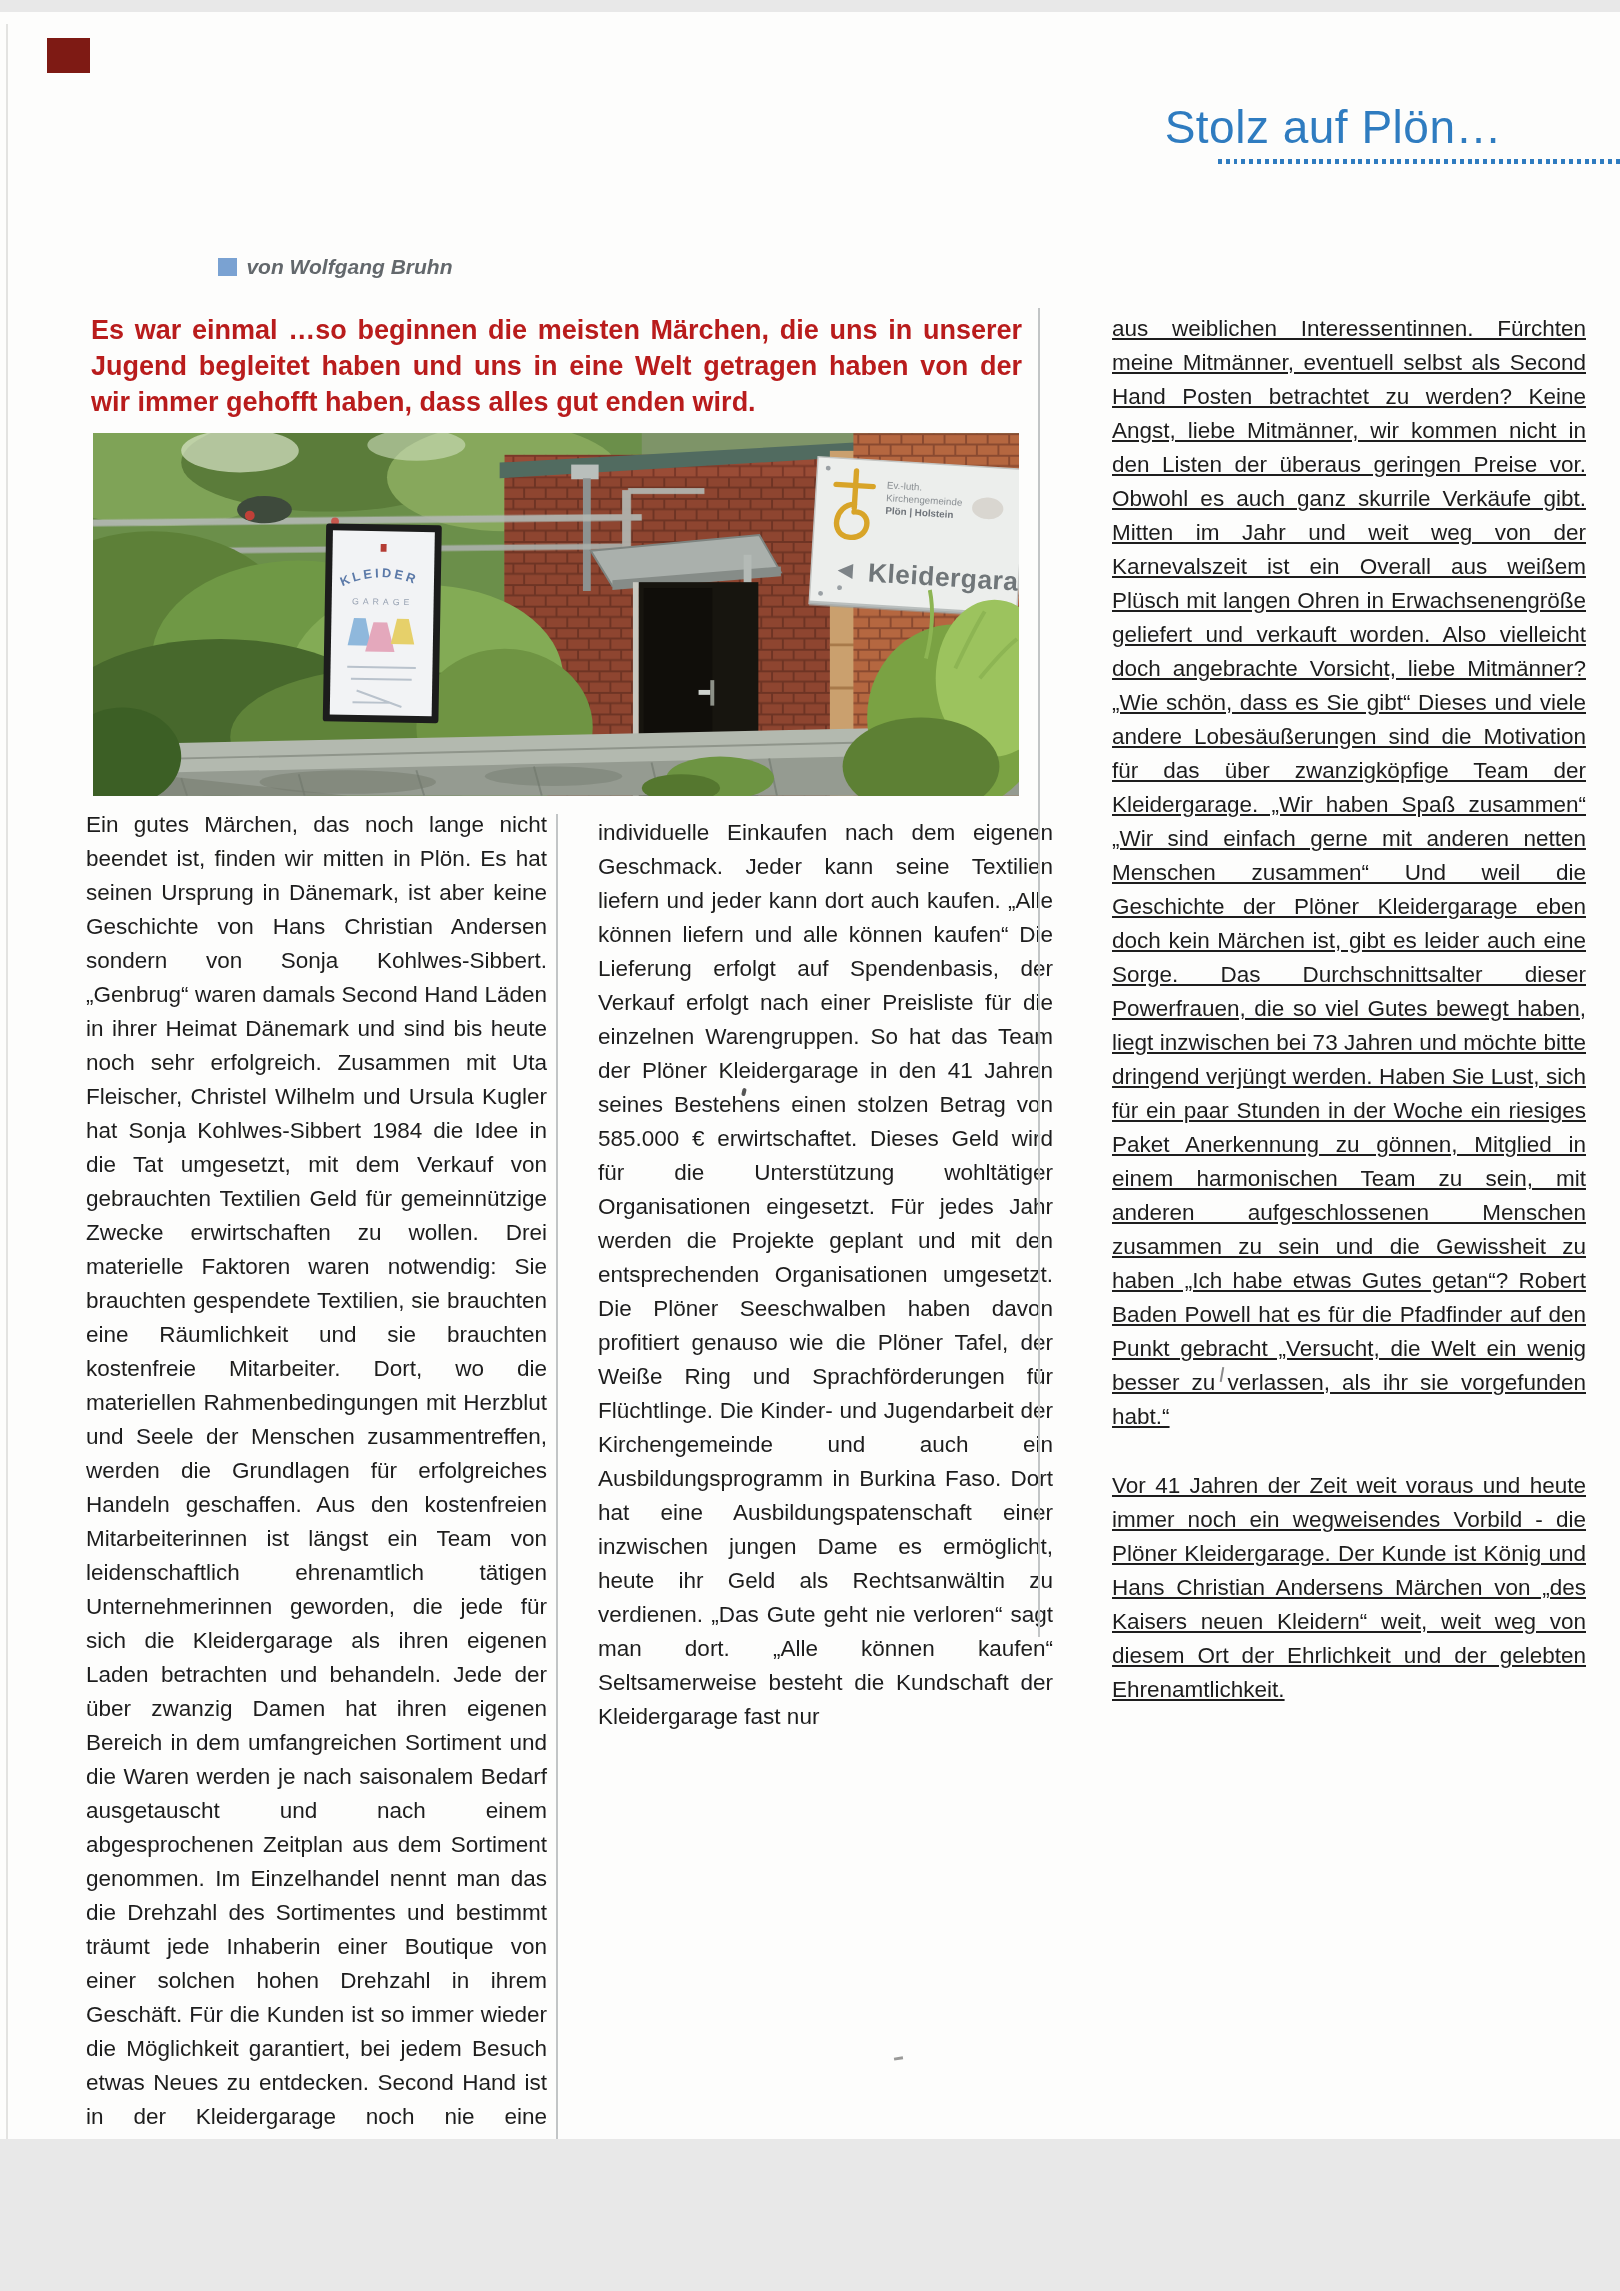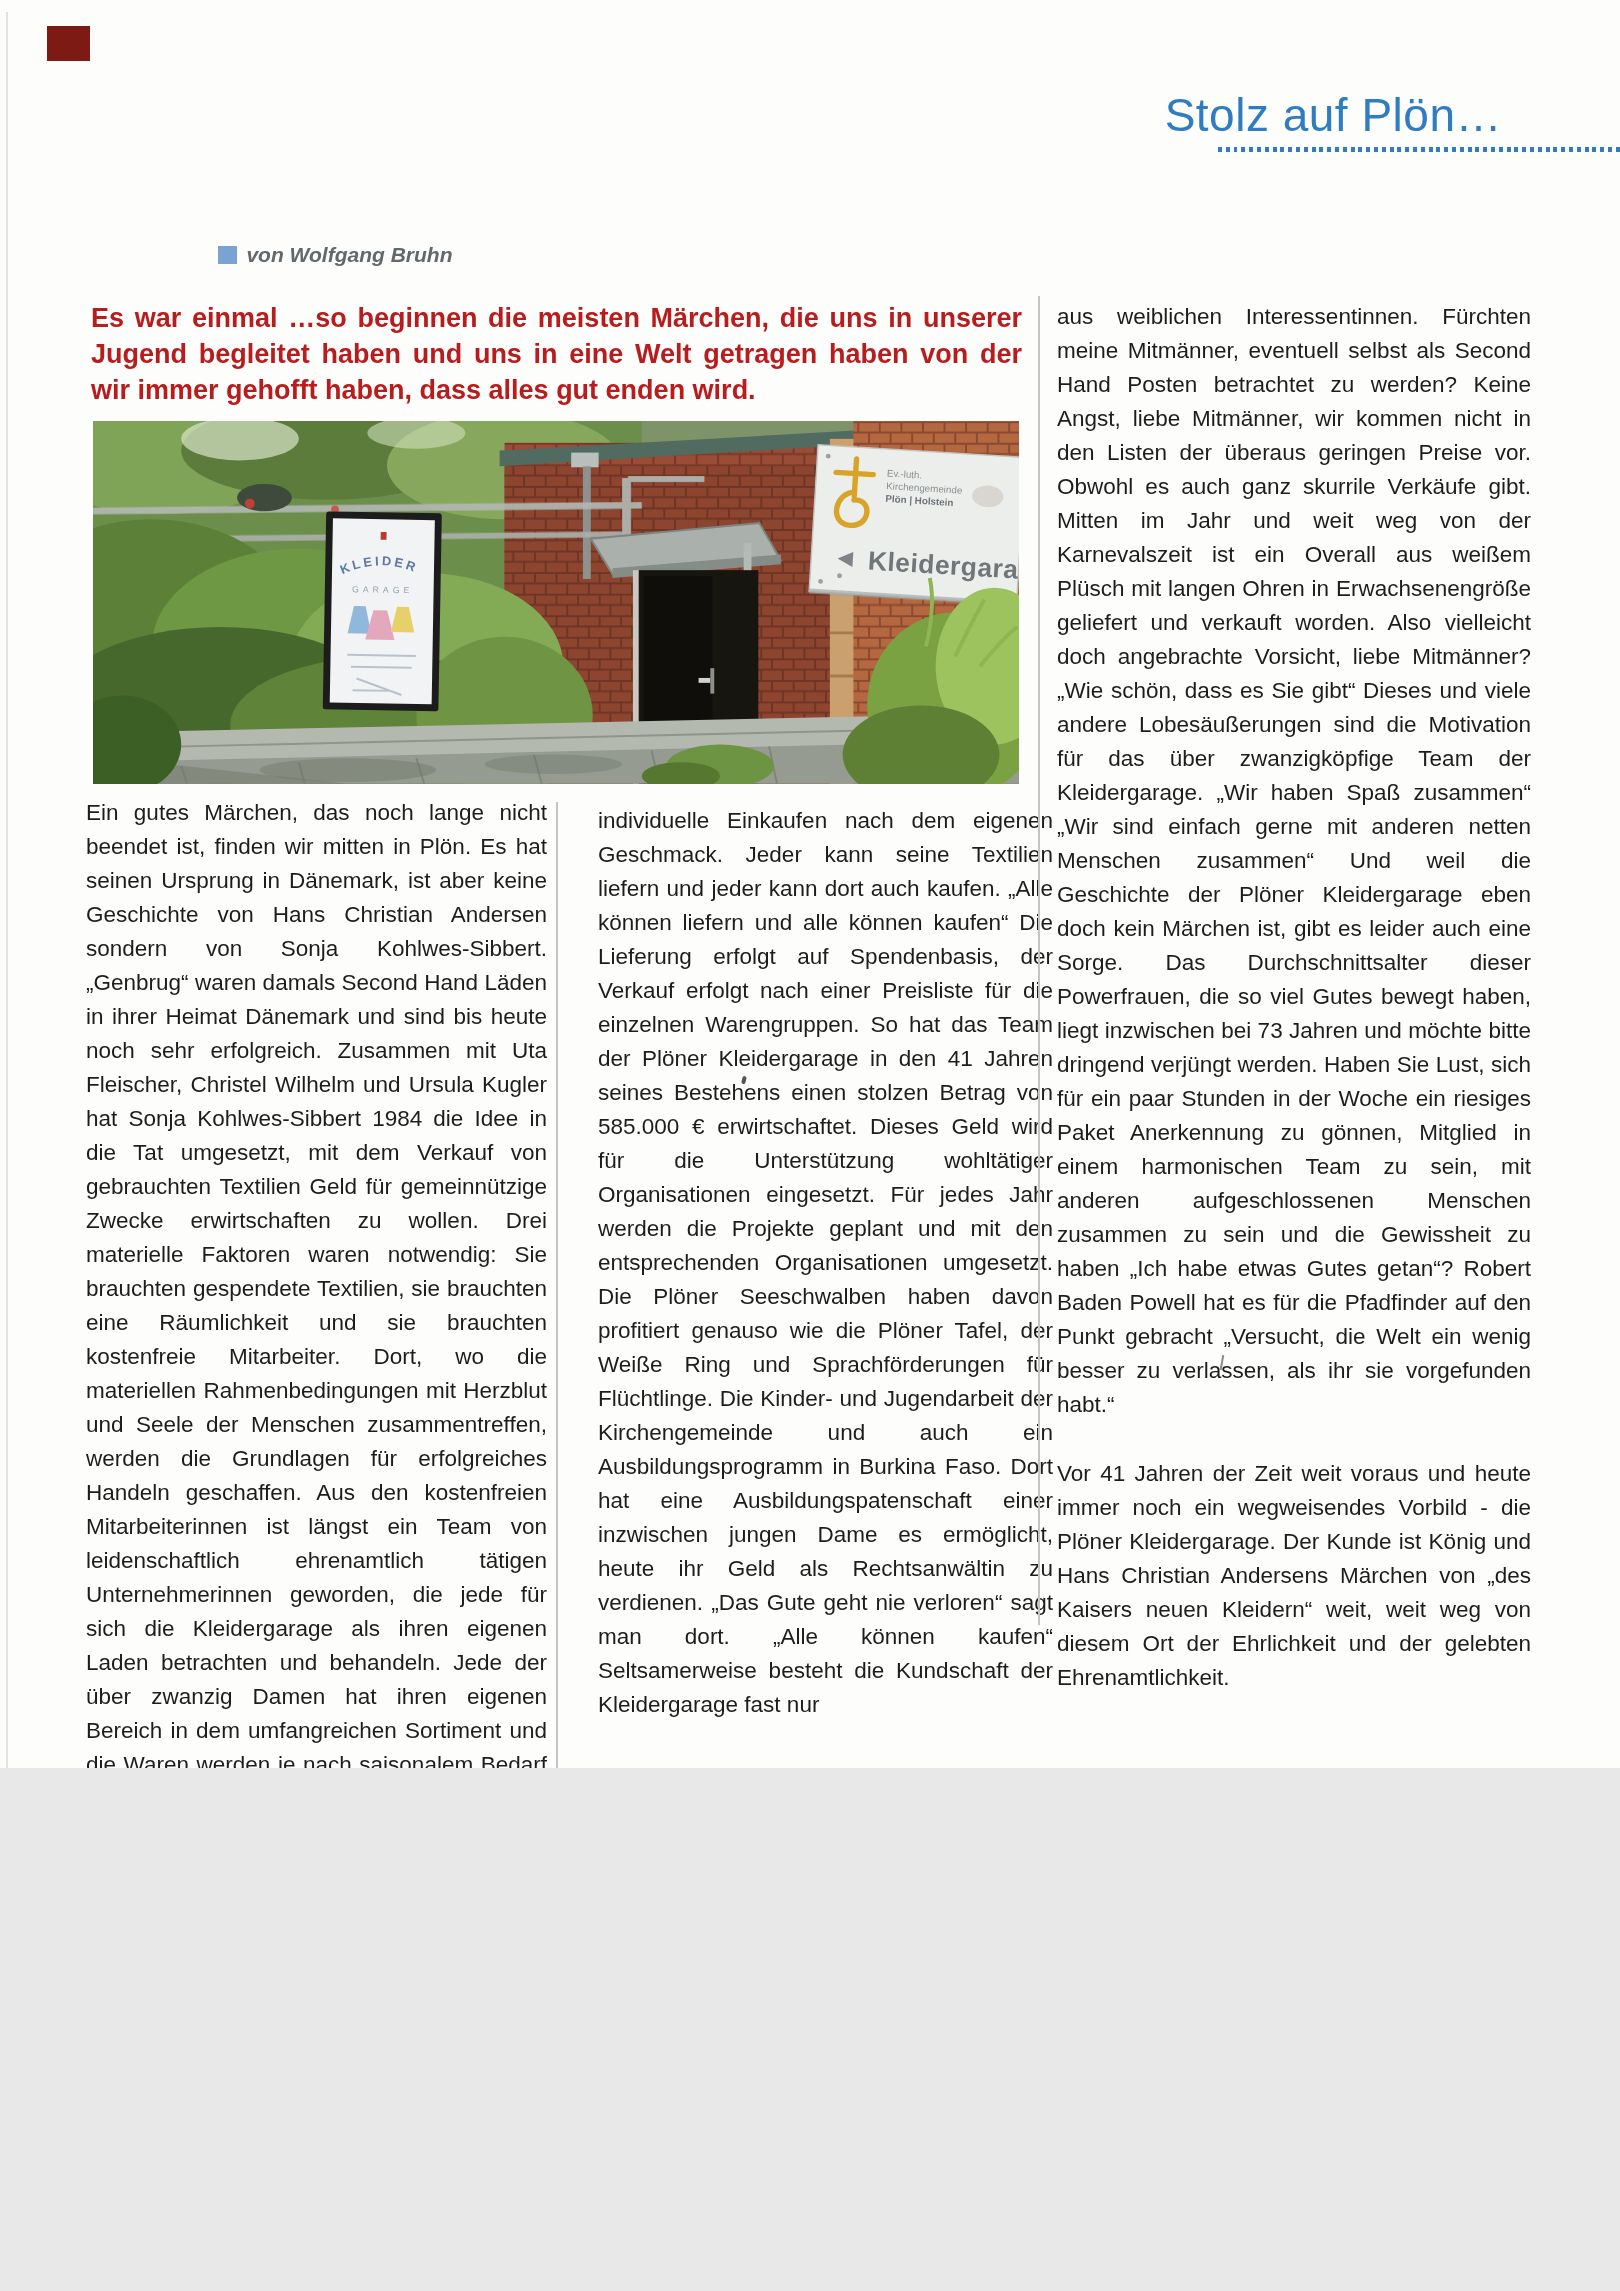--- a/index.html
+++ b/index.html
@@ -1,19 +1,19 @@
 <!DOCTYPE html>
 <html><head>
 <meta charset="utf-8">
 <style>
   html,body{margin:0;padding:0;background:#e8e8e8;}
   .page{
-    position:relative; width:1620px; height:1768px; background:#fdfdfc;
+    position:relative; width:1620px; height:2127px; background:#fdfdfc;
     font-family:"Liberation Sans", sans-serif; color:#1d1d1d; overflow:hidden;
-    margin:0 auto;
+    margin:12px auto;
   }
   
   .red-mark{position:absolute;left:47px;top:25.5px;width:43px;height:35px;background:#7e1a14;}
   .edge-left{position:absolute;left:5.9px;top:11.8px;width:2px;height:2264px;background:#e3e3e1;}
   .bottom-line{position:absolute;left:125px;top:2281px;width:1495px;height:2.9px;background:#4a4a48;}
   .edge-right{position:absolute;left:1613px;top:2196px;width:2.9px;height:93px;background:#bdbdba;}
   .speck1{position:absolute;left:742px;top:1076px;width:3.9px;height:7.8px;background:#555;border-radius:2px;transform:rotate(14deg);}
   .speck2{position:absolute;left:1221px;top:1355px;width:2px;height:14.7px;background:#8a8a8a;transform:rotate(10deg);}
   .speck3{position:absolute;left:894px;top:2045px;width:8.8px;height:2.9px;background:#9a9a98;transform:rotate(-8deg);}
 
@@ -34,21 +34,21 @@
   .intro{position:absolute;top:300px;left:91px;width:931px;font-weight:bold;
     font-size:27px;line-height:36px;text-align:justify;color:#b91c1c;}
 
   
   .photo{position:absolute;top:421px;left:93px;width:926px;height:363px;overflow:hidden;background:#8e9c86;}
 
   
   .col{position:absolute;text-align:justify;font-size:22.5px;line-height:34px;color:#1d1d1d;hyphens:none;}
   .col1{left:86px;top:796px;width:461px;}
   .col2{left:598px;top:804px;width:455px;}
-  .col3{left:1057px;top:300px;width:474px;}
+  .col3{left:1112px;top:300px;width:474px;text-decoration:underline;}
   .col3 .p2{margin-top:35px;}
   .divider{position:absolute;width:2px;background:#c2c5c6;}
   .div1{left:556px;top:802px;height:1370px;}
   .div2{left:1038px;top:296px;height:1329px;}
 
   
   .footer-brand{position:absolute;top:2196px;left:1210px;font-size:30px;color:#2b72b8;white-space:nowrap;}
   .footer-brand .bold{font-weight:bold;}
   .footer-slash{position:absolute;left:1429px;top:2190px;width:47px;height:41px;background:#2b72b8;
     clip-path:polygon(0 0,16.7px 0,47px 100%,30px 100%);}

